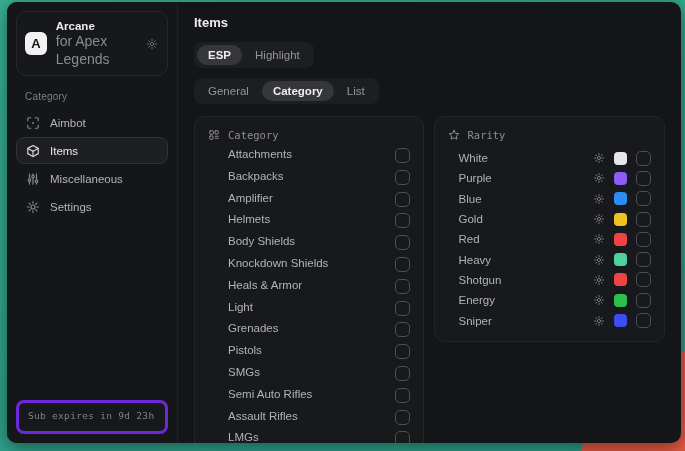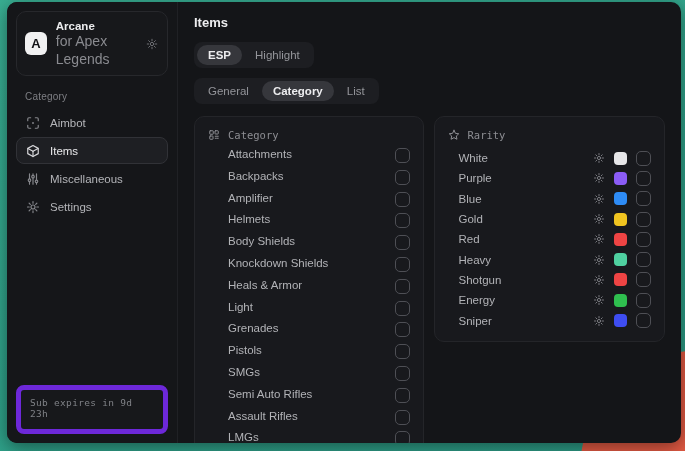--- a/index.html
+++ b/index.html
@@ -38,21 +38,21 @@
   .nav-item {
     display:flex; align-items:center; gap:10px; height:27px; padding:0 9px;
     border-radius:8px; color:#b4b5b9; font-size:11.5px; margin-bottom:1px;
     border:1px solid transparent; cursor:default;
   }
   .nav-item .icon { color:#87888d; }
   .nav-item.active { background:#1e1f23; border-color:#313237; color:#e9e9eb; }
   .nav-item.active .icon { color:#d6d6d9; }
   .sub-card {
     position:absolute; left:9px; right:9px; bottom:9px;
-    border:5px solid #6d28d9; background:#17181b; border-radius:8px;
+    border:3px solid #6d28d9; background:#17181b; border-radius:8px;
     padding:7px 9px; font-family:"DejaVu Sans Mono", monospace;
   }
   .sub-line1 { font-size:9.5px; color:#7f8186; letter-spacing:.3px; margin-bottom:3px; }
   .sub-line2 { font-size:9.5px; color:#c6c7ca; letter-spacing:.3px; }
   
   .main { flex:1; padding:13px 16px; overflow:hidden; }
   .page-title { font-size:13px; font-weight:700; color:#ededef; }
   .seg {
     display:inline-flex; align-items:center; background:#1d1e22;
     border-radius:8px; padding:3px; gap:2px;

